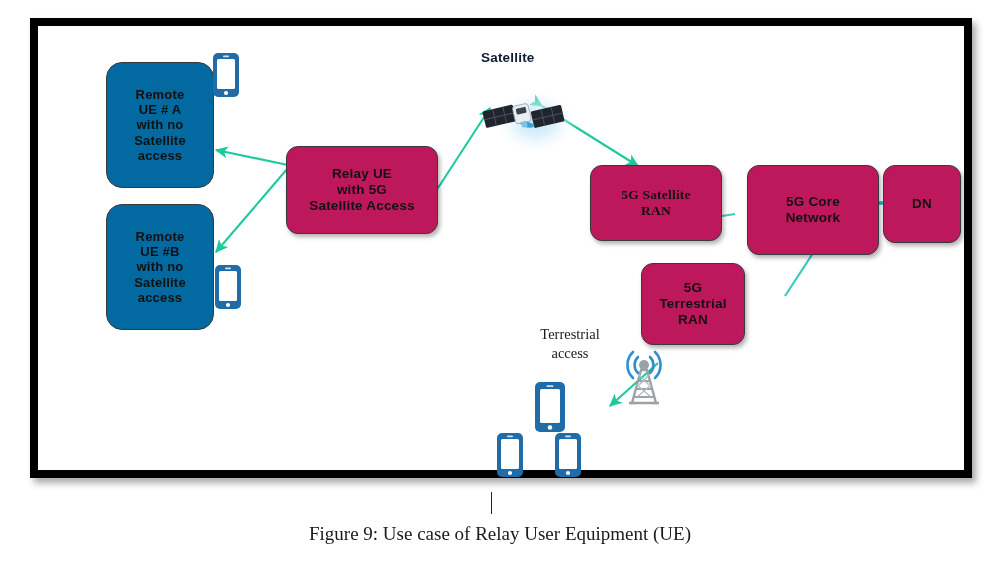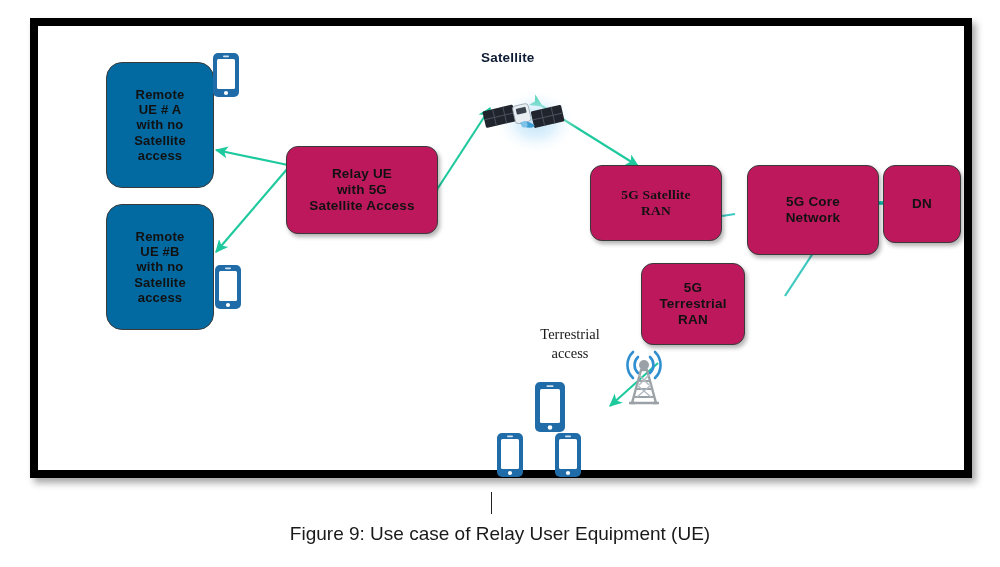--- a/index.html
+++ b/index.html
@@ -42,21 +42,21 @@
 
   
   #links{position:absolute;left:0;top:0;width:926px;height:444px;overflow:visible;}
 
   
   .phone{position:absolute;}
 
   
   #caption{
     position:absolute;left:0;top:523px;width:1000px;text-align:center;
-    font-size:19px;color:#1a1a1a;font-family:Liberation Sans, sans-serif;
+    font-size:19px;color:#1a1a1a;font-family:Liberation Serif, serif;
   }
   #text-caret{
     position:absolute;left:491px;top:492px;width:1px;height:22px;background:#222;
   }
 </style>
 </head>
 <body>
 
 <div id="page">
 

